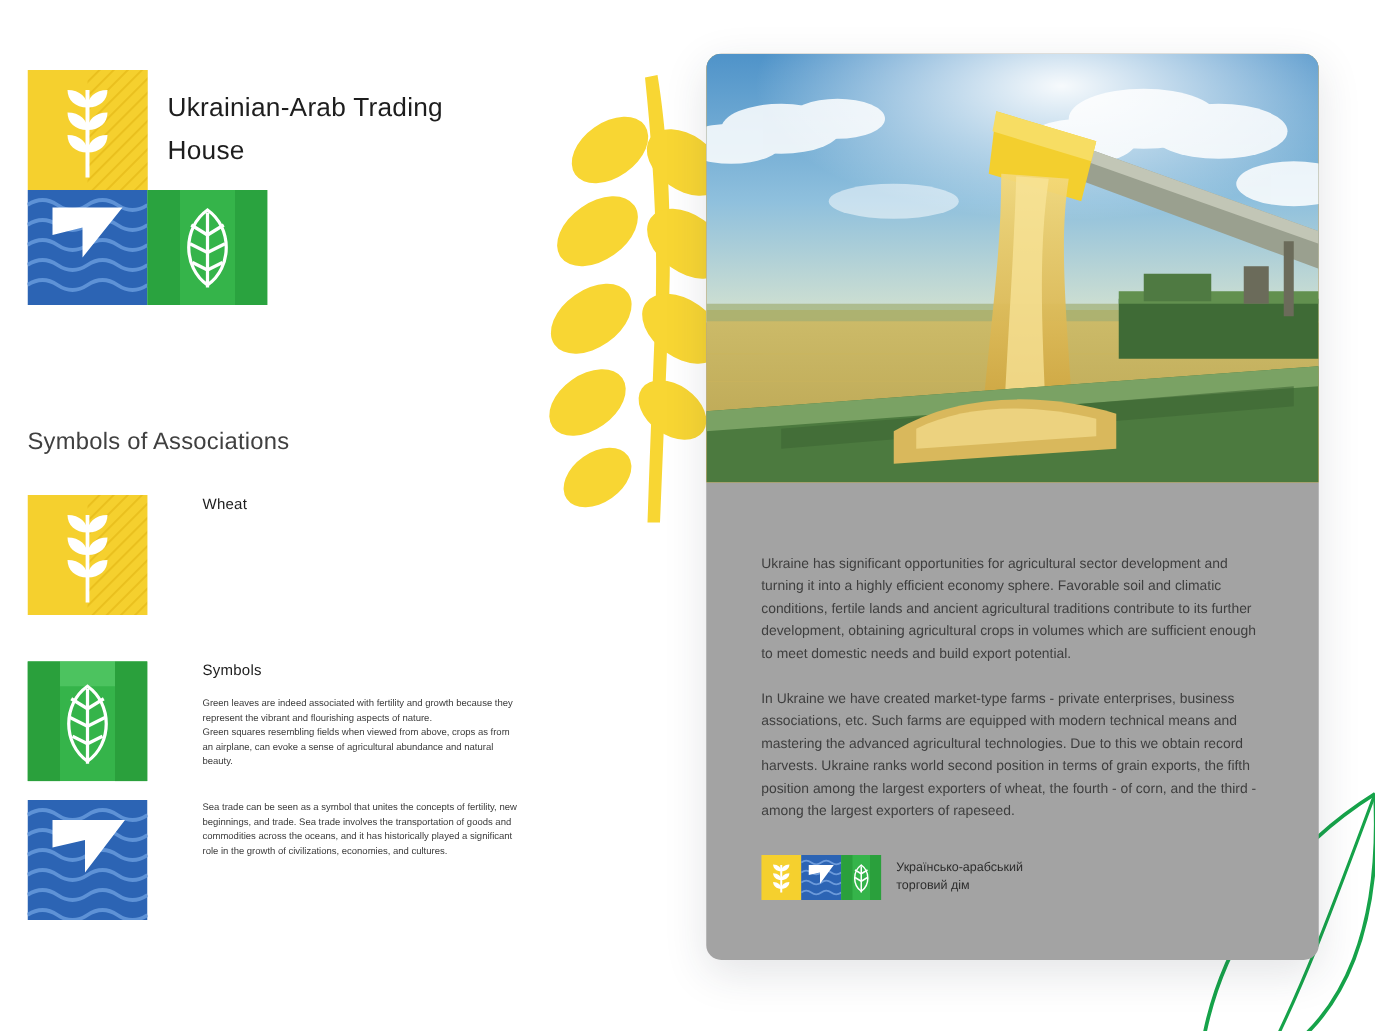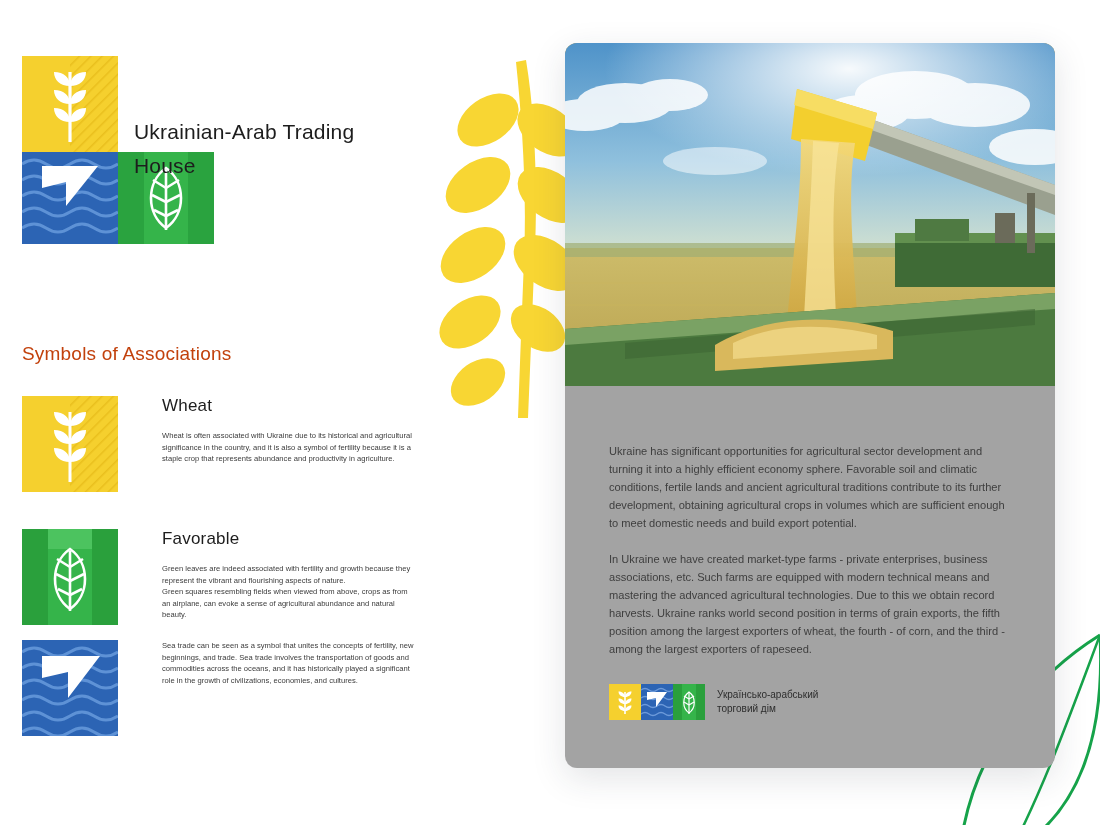--- a/index.html
+++ b/index.html
@@ -62,29 +62,28 @@
   }
   .brand-title {
     position: absolute;
     left: 112px;
     top: 14px;
     width: 280px;
     font-size: 21px;
     line-height: 34px;
     color: #1d1d1d;
     letter-spacing: 0.2px;
-    margin-top: 45px;
   }
 
   .section-title {
     position: absolute;
     left: 22px;
     top: 343px;
     font-size: 19px;
-    color: #c2410c;
+    color: #404040;
     letter-spacing: 0.2px;
     text-align: right;
   }
 
   .symbol-row {
     position: absolute;
     left: 22px;
     width: 390px;
   }
   .symbol-row.r0 { top: 396px; }
@@ -98,21 +97,21 @@
     width: 96px;
     height: 96px;
   }
   .symbol-body {
     position: absolute;
     left: 140px;
     top: 0;
     width: 252px;
   }
   .symbol-name {
-    font-size: 17px;
+    font-size: 12px;
     color: #1d1d1d;
     margin: 0 0 14px 0;
     letter-spacing: 0.2px;
   }
   .symbol-desc {
     font-size: 7.6px;
     line-height: 11.6px;
     color: #3b3b3b;
     margin: 0;
     white-space: pre-line;
@@ -257,21 +256,20 @@
         <path d="M48 30 C38 30 32 24 32 16 C42 16 48 22 48 30 Z" fill="#ffffff"></path>
         <path d="M48 30 C58 30 64 24 64 16 C54 16 48 22 48 30 Z" fill="#ffffff"></path>
         <path d="M48 48 C38 48 32 42 32 34 C42 34 48 40 48 48 Z" fill="#ffffff"></path>
         <path d="M48 48 C58 48 64 42 64 34 C54 34 48 40 48 48 Z" fill="#ffffff"></path>
         <path d="M48 66 C38 66 32 60 32 52 C42 52 48 58 48 66 Z" fill="#ffffff"></path>
         <path d="M48 66 C58 66 64 60 64 52 C54 52 48 58 48 66 Z" fill="#ffffff"></path>
       </g>
     </svg>
     <div class="symbol-body">
       <p class="symbol-name">Wheat</p>
-      <p class="symbol-desc">Wheat is often associated with Ukraine due to its historical and agricultural significance in the country, and it is also a symbol of fertility because it is a staple crop that represents abundance and productivity in agriculture.</p>
     </div>
   </div>
 
   <div class="symbol-row r1">
     <svg class="symbol-icon" viewBox="0 0 96 96">
       <rect x="0" y="0" width="96" height="96" fill="#35b44a"></rect>
       <rect x="0" y="0" width="26" height="96" fill="#2aa03c"></rect>
       <rect x="70" y="0" width="26" height="96" fill="#2aa03c"></rect>
       <rect x="26" y="0" width="44" height="20" fill="#4cc35f"></rect>
       <g fill="none" stroke="#ffffff" stroke-width="2.6">
@@ -279,21 +277,21 @@
         <path d="M48 22 L48 82"></path>
         <path d="M48 38 L35 30"></path>
           <path d="M48 38 L61 30"></path>
         <path d="M48 52 L34 45"></path>
           <path d="M48 52 L62 45"></path>
         <path d="M48 66 L36 60"></path>
           <path d="M48 66 L60 60"></path>
       </g>
     </svg>
     <div class="symbol-body">
-      <p class="symbol-name">Favorable</p>
+      <p class="symbol-name">Symbols</p>
       <p class="symbol-desc">Green leaves are indeed associated with fertility and growth because they represent the vibrant and flourishing aspects of nature.
 Green squares resembling fields when viewed from above, crops as from an airplane, can evoke a sense of agricultural abundance and natural beauty.</p>
     </div>
   </div>
 
   <div class="symbol-row r2">
     <svg class="symbol-icon" viewBox="0 0 96 96">
       <rect x="0" y="0" width="96" height="96" fill="#2c64b4"></rect>
       <g stroke="#5e92d6" stroke-width="3" fill="none">
         <path d="M0 12 q12 -8 24 0 t24 0 t24 0 t24 0"></path>

